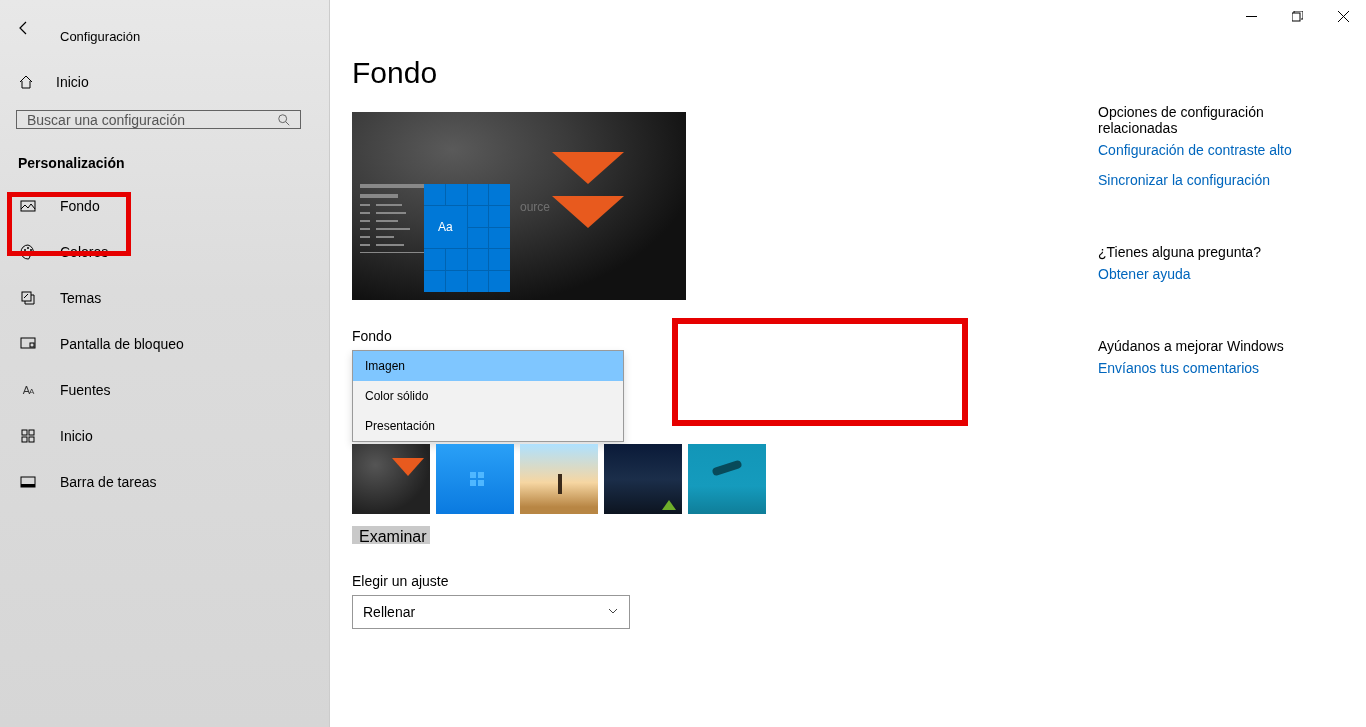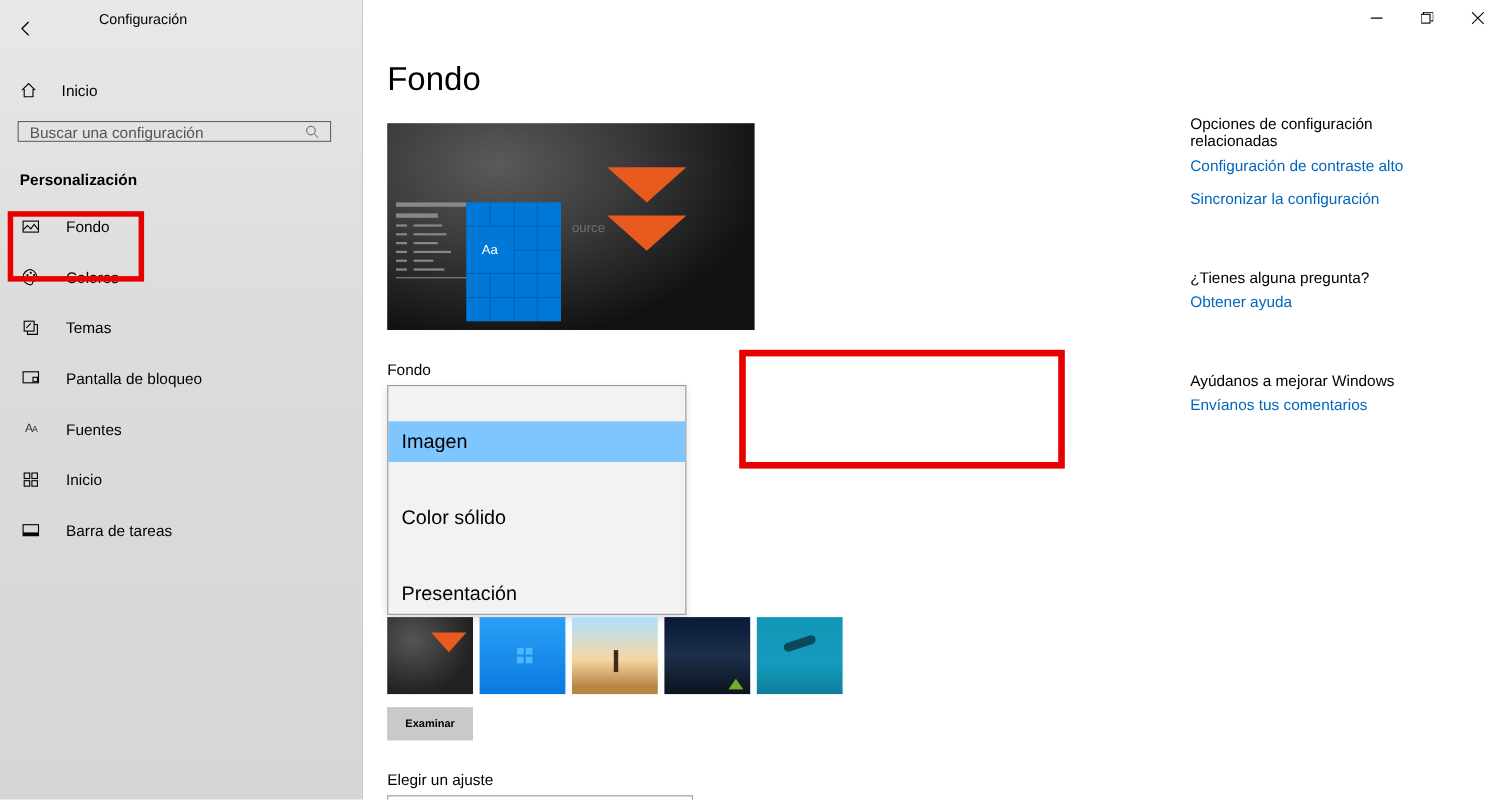--- a/index.html
+++ b/index.html
@@ -15,21 +15,21 @@
     .window { display: flex; height: 727px; width: 1366px; }
 
     
     .sidebar {
       width: 330px; height: 100%;
       background: linear-gradient(to bottom, #e8e8e8 0%, #dcdcdc 40%, #d6d6d6 100%);
       border-right: 1px solid #ccc;
       padding-top: 10px;
       position: relative;
     }
-    .back-row { display: flex; align-items: flex-start; height: 34px; padding-left: 8px; gap: 30px; }
+    .back-row { display: flex; align-items: flex-end; height: 34px; padding-left: 8px; }
     .back-btn { width: 32px; height: 32px; display: flex; align-items: center; justify-content: center; cursor: pointer; }
     .app-title { font-size: 13px; margin-left: 20px; }
     .home-row {
       display: flex; align-items: center; height: 40px;
       padding-left: 16px; margin-top: 18px; cursor: pointer;
     }
     .home-row .icon { width: 20px; display: flex; justify-content: center; }
     .home-row .label { margin-left: 20px; font-size: 14px; }
     .search-wrap { padding: 8px 16px 4px 16px; }
     .search-box {
@@ -98,21 +98,21 @@
     .chevron::before { top: 0; }
     .chevron::after  { top: 44px; }
     .watermark { position:absolute; left:168px; top:88px; color:#c0c0c0; font-size:12px; opacity:.4; }
 
     .field-label { font-size: 14px; margin: 28px 0 6px 0; }
     .dropdown-open {
       width: 272px; border: 1px solid #9a9a9a; background: #f2f2f2;
       box-shadow: 0 4px 8px rgba(0,0,0,.15);
     }
     .dd-option {
-      padding: 8px 12px; font-size: 18px; cursor: pointer; margin-top: 32px;
+      padding: 8px 12px; font-size: 12px; cursor: pointer;
     }
     .dd-option.selected { background: #7fc6ff; }
     .hl-red-2 {
       position: absolute; left: 342px; top: 318px;
       width: 296px; height: 108px;
       border: 6px solid #e60000; pointer-events: none;
     }
 
     .thumb-row { margin-top: 2px; display: flex; gap: 6px; }
     .thumb { width: 78px; height: 70px; }
@@ -130,36 +130,36 @@
     .tC { background: linear-gradient(to bottom, #aee1ff 0%, #f6d6a2 55%, #b88644 90%); position:relative; }
     .tC::after { content:""; position:absolute; left:38px; top:30px; width:4px; height:20px; background:#3a2a1a; }
     .tD { background: linear-gradient(to bottom, #0a1a38 0%, #1b2e4a 50%, #0c1420 100%); position:relative; }
     .tD::after { content:""; position:absolute; right:6px; bottom:4px; width:14px; height:10px;
       background:#6fae2a; clip-path: polygon(0 100%, 50% 0, 100% 100%); }
     .tE { background: linear-gradient(to bottom, #1296b8 0%, #159bbd 60%, #0f7e99 100%); position:relative; }
     .tE::after { content:""; position:absolute; left:24px; top:20px; width:30px; height:8px;
       background:#084a5a; border-radius: 4px; transform: rotate(-18deg); }
 
     .browse-btn {
-      margin-top: 12px; width: 78px; height: 30px;
+      margin-top: 12px; width: 78px; height: 18px;
       background: #c9c9c9; border: 1px solid #c9c9c9;
-      font-size: 10px; cursor: pointer; font-weight: bold;
+      font-size: 16px; cursor: pointer;
     }
 
     .fit-dropdown {
       margin-top: 6px; width: 278px; height: 34px;
       border: 1px solid #979797; background: #fff;
       display: flex; align-items: center; justify-content: space-between;
       padding: 0 10px; cursor: pointer;
     }
     .chev-down { font-size: 12px; color: #444; }
 
     
     .right-rail {
-      position: absolute; right: 54px; top: 104px; width: 230px;
+      position: absolute; right: 38px; top: 104px; width: 230px;
     }
     .rail-heading { font-size: 14px; margin-bottom: 3px; }
     .rail-link-group { margin-top: 6px; }
     .rail-link { color: #0066bd; font-size: 14px; cursor: pointer; margin-bottom: 14px; display:block; }
     .rail-block { margin-top: 56px; }
 
     
     .win-controls {
       position: absolute; right: 0; top: 0; display: flex;
     }

